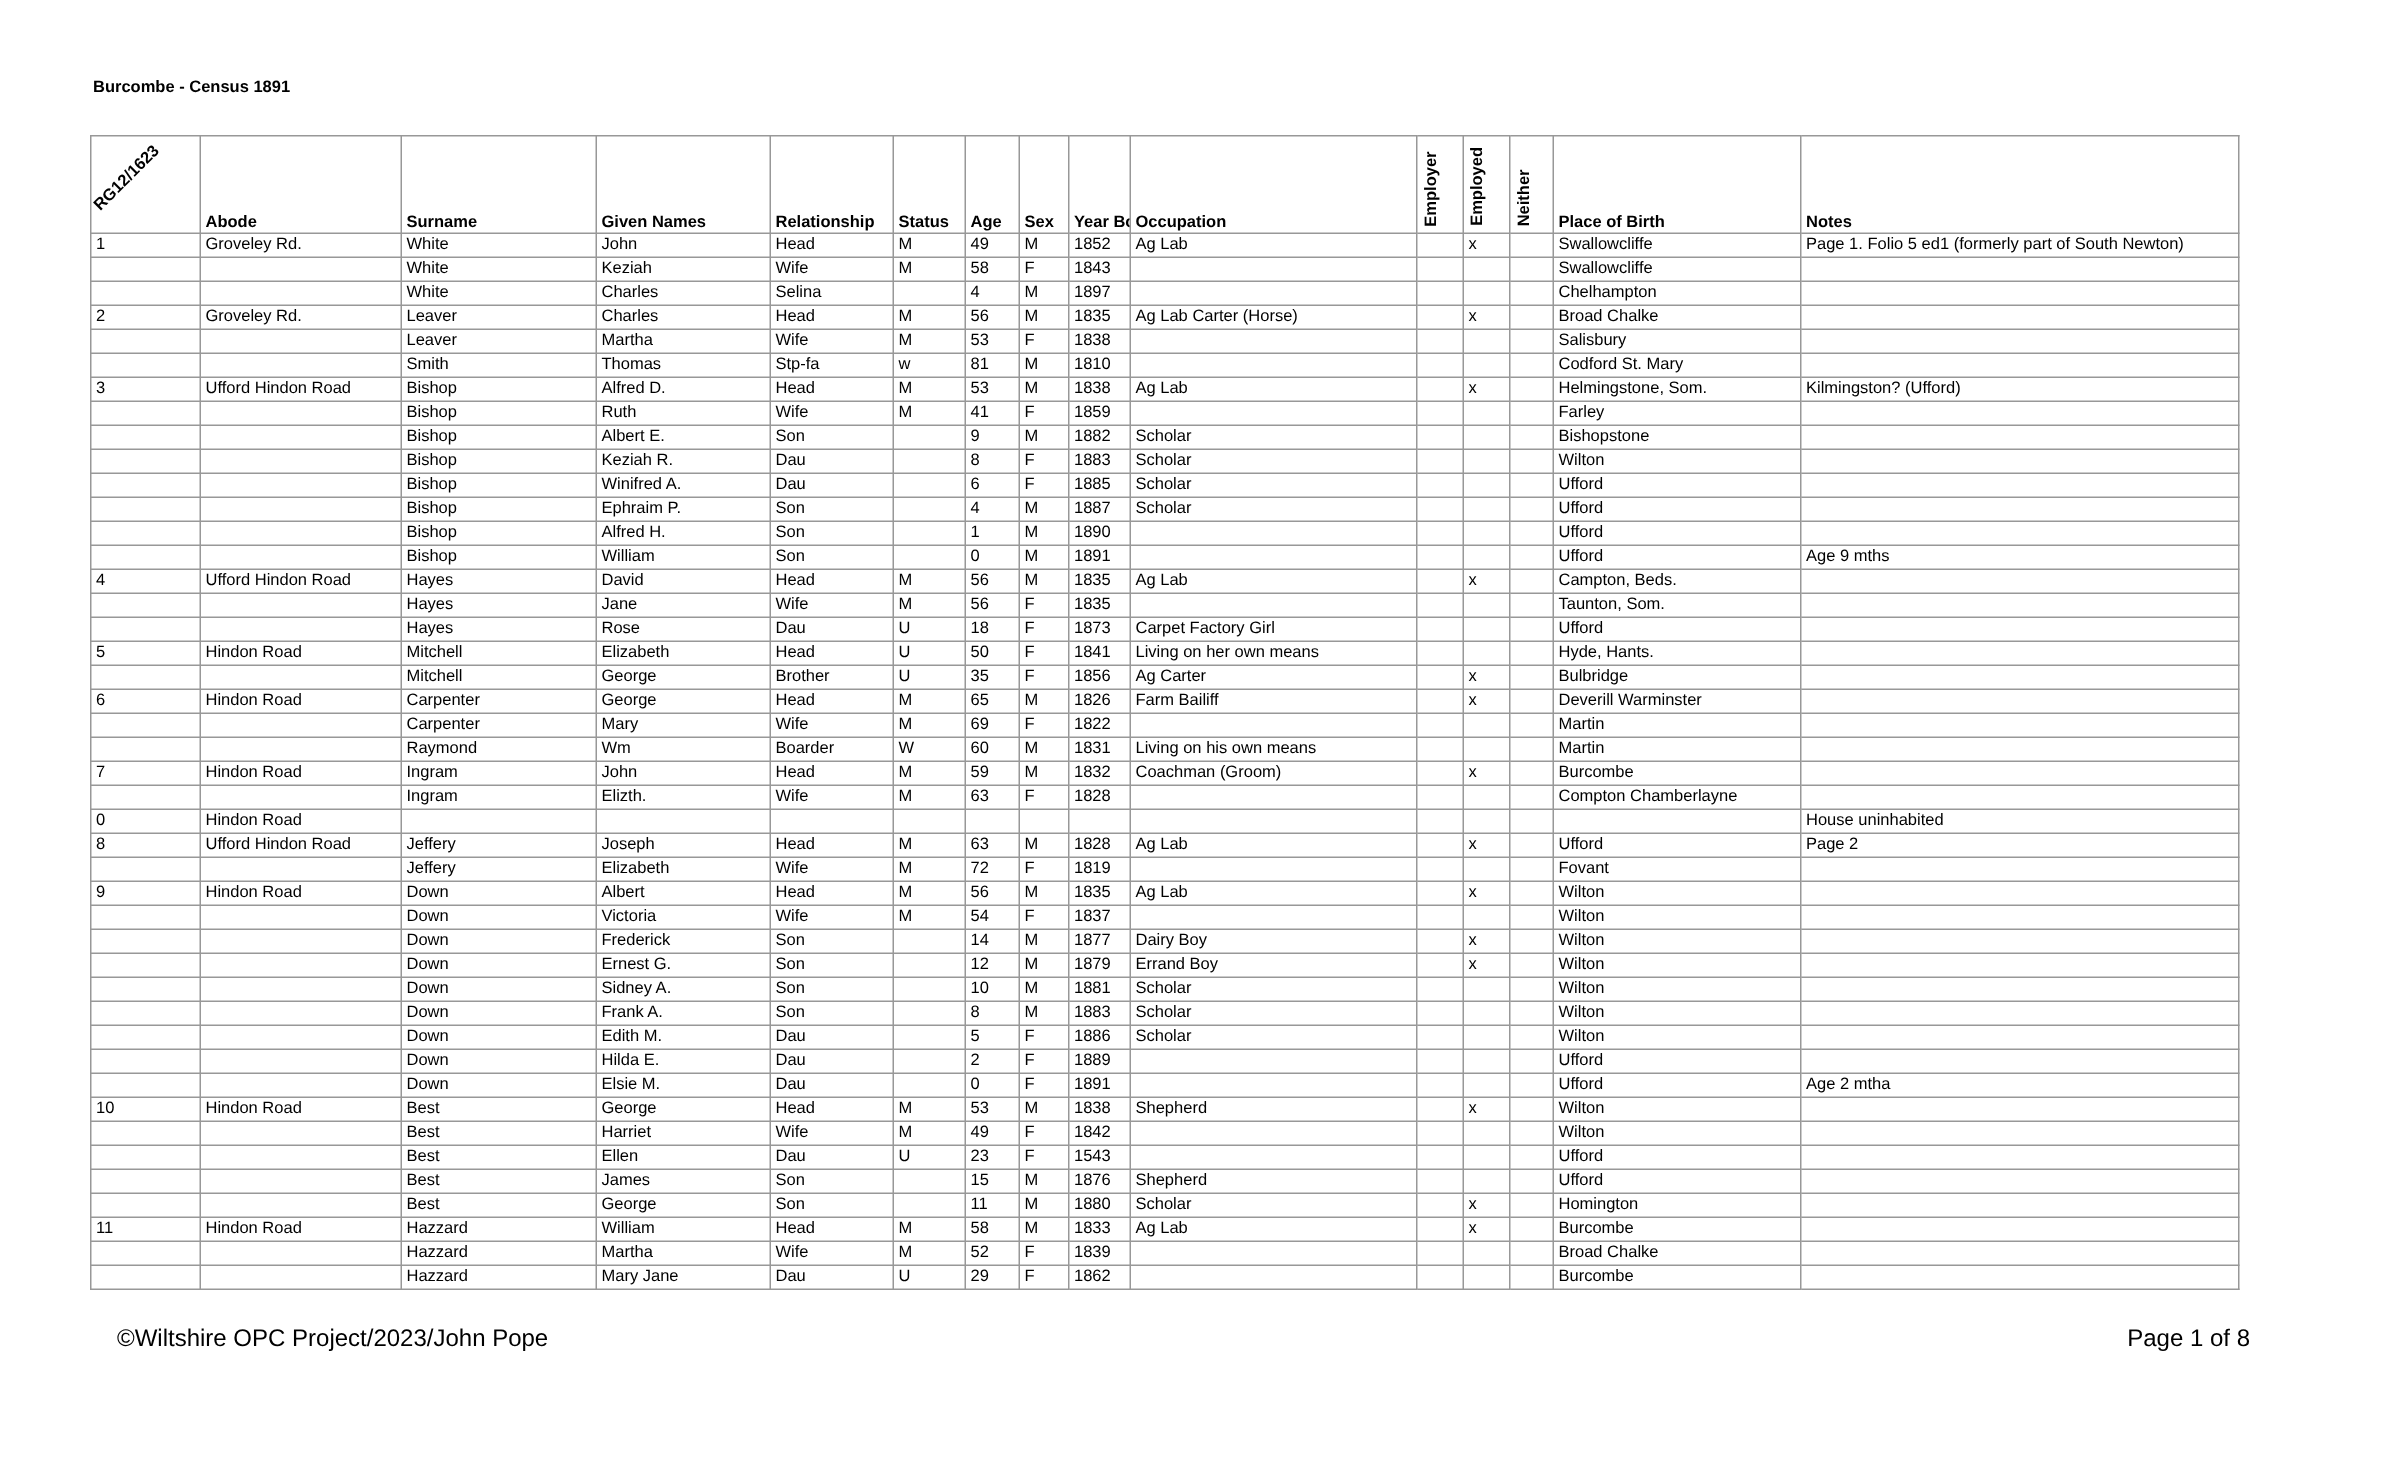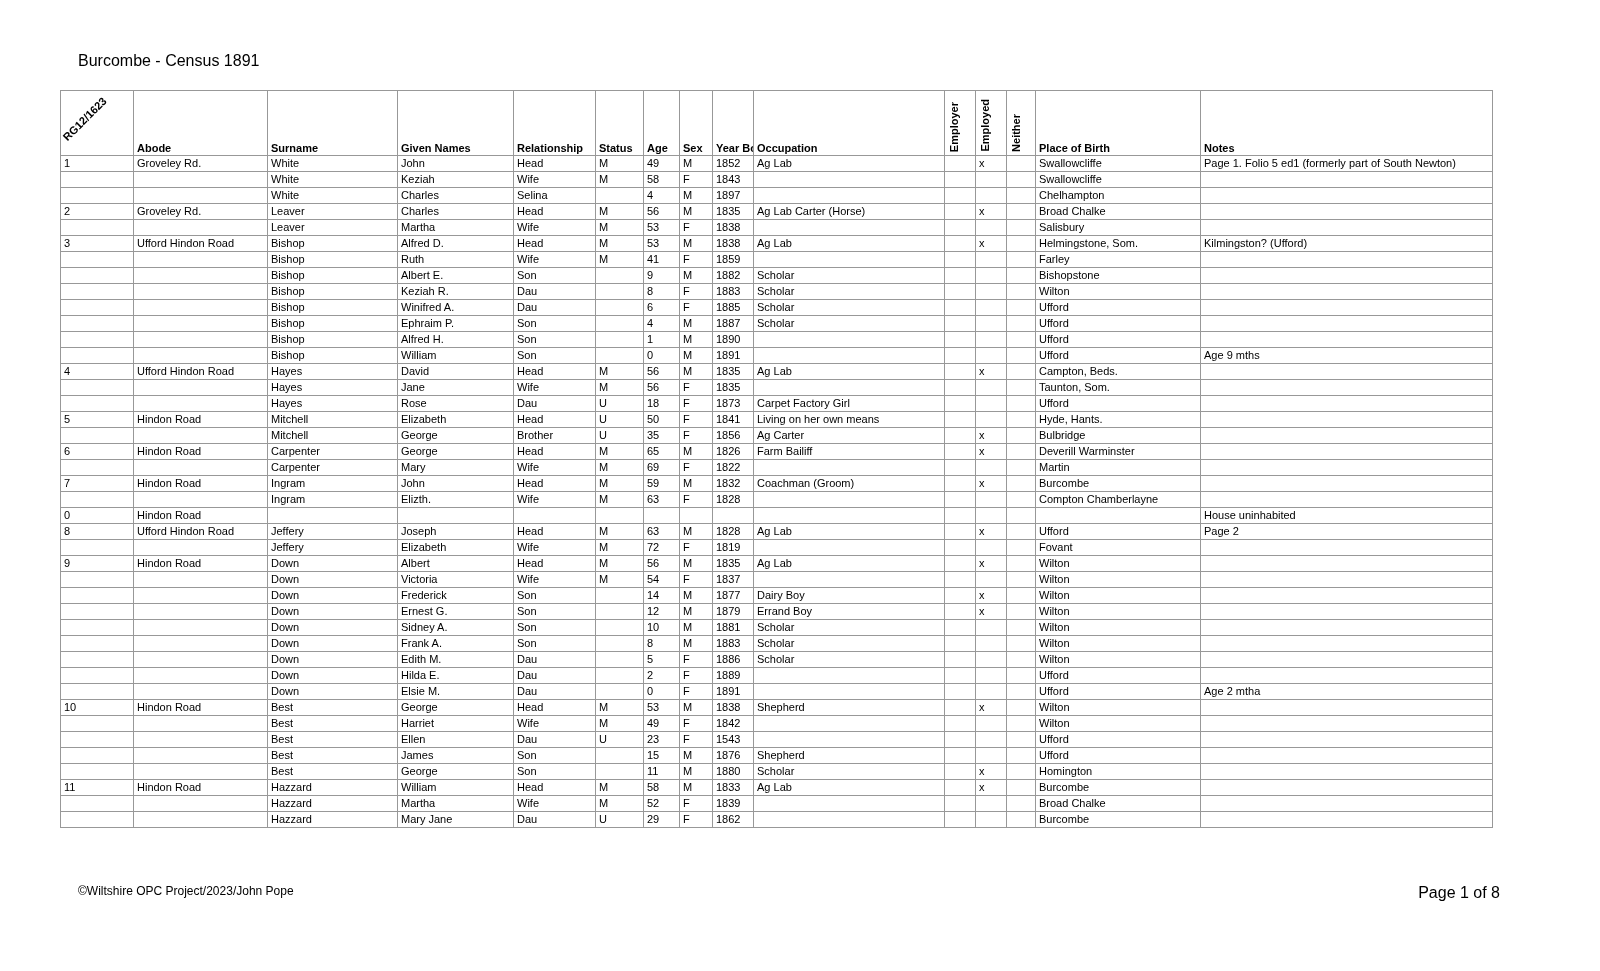--- a/index.html
+++ b/index.html
@@ -2,22 +2,22 @@
 <html><head>
 <meta charset="utf-8">
 <style>
   html,body{margin:0;padding:0;background:#ffffff;}
   body{
     width:1600px;height:971px;position:relative;
     font-family:"Liberation Sans","DejaVu Sans",sans-serif;
     color:#000;
   }
   .page-title{
-    position:absolute;left:78px;top:52px;margin:0;
-    font-size:16px;font-weight:normal;
+    position:absolute;left:62px;top:52px;margin:0;
+    font-size:11px;font-weight:bold;
   }
   table.census{
     position:absolute;left:60px;top:90px;
     border-collapse:collapse;table-layout:fixed;
     width:1432px;
     border:1px solid #6e6e6e;
   }
   table.census th,table.census td{
     border:1px solid #989898;
     font-size:11px;
@@ -46,21 +46,21 @@
     writing-mode:vertical-rl;
     transform:rotate(180deg);
     font-weight:bold;font-size:11px;line-height:1.1;
     display:inline-block;
   }
   
   th.wrap{white-space:normal;line-height:12px;}
   
   td.c10,td.c11,td.c12{text-align:center;}
   .footer-left{
-    position:absolute;left:78px;top:884px;font-size:12px;
+    position:absolute;left:78px;top:884px;font-size:16px;
   }
   .footer-right{
     position:absolute;right:100px;top:884px;font-size:16px;
   }
 </style>
 </head>
 <body>
 
 <h1 class="page-title">Burcombe - Census 1891</h1>
 
@@ -189,20 +189,37 @@
         <td class="c7">F</td>
         <td class="c8">1838</td>
         <td class="c9"></td>
         <td class="c10"></td>
         <td class="c11"></td>
         <td class="c12"></td>
         <td class="c13">Salisbury</td>
         <td class="c14"></td>
       </tr>
       <tr>
+        <td class="c0"></td>
+        <td class="c1"></td>
+        <td class="c2">Smith</td>
+        <td class="c3">Thomas</td>
+        <td class="c4">Stp-fa</td>
+        <td class="c5">w</td>
+        <td class="c6">81</td>
+        <td class="c7">M</td>
+        <td class="c8">1810</td>
+        <td class="c9"></td>
+        <td class="c10"></td>
+        <td class="c11"></td>
+        <td class="c12"></td>
+        <td class="c13">Codford St. Mary</td>
+        <td class="c14"></td>
+      </tr>
+      <tr>
         <td class="c0">3</td>
         <td class="c1">Ufford Hindon Road</td>
         <td class="c2">Bishop</td>
         <td class="c3">Alfred D.</td>
         <td class="c4">Head</td>
         <td class="c5">M</td>
         <td class="c6">53</td>
         <td class="c7">M</td>
         <td class="c8">1838</td>
         <td class="c9">Ag Lab</td>
@@ -437,20 +454,37 @@
         <td class="c0"></td>
         <td class="c1"></td>
         <td class="c2">Carpenter</td>
         <td class="c3">Mary</td>
         <td class="c4">Wife</td>
         <td class="c5">M</td>
         <td class="c6">69</td>
         <td class="c7">F</td>
         <td class="c8">1822</td>
         <td class="c9"></td>
+        <td class="c10"></td>
+        <td class="c11"></td>
+        <td class="c12"></td>
+        <td class="c13">Martin</td>
+        <td class="c14"></td>
+      </tr>
+      <tr>
+        <td class="c0"></td>
+        <td class="c1"></td>
+        <td class="c2">Raymond</td>
+        <td class="c3">Wm</td>
+        <td class="c4">Boarder</td>
+        <td class="c5">W</td>
+        <td class="c6">60</td>
+        <td class="c7">M</td>
+        <td class="c8">1831</td>
+        <td class="c9">Living on his own means</td>
         <td class="c10"></td>
         <td class="c11"></td>
         <td class="c12"></td>
         <td class="c13">Martin</td>
         <td class="c14"></td>
       </tr>
       <tr>
         <td class="c0">7</td>
         <td class="c1">Hindon Road</td>
         <td class="c2">Ingram</td>

